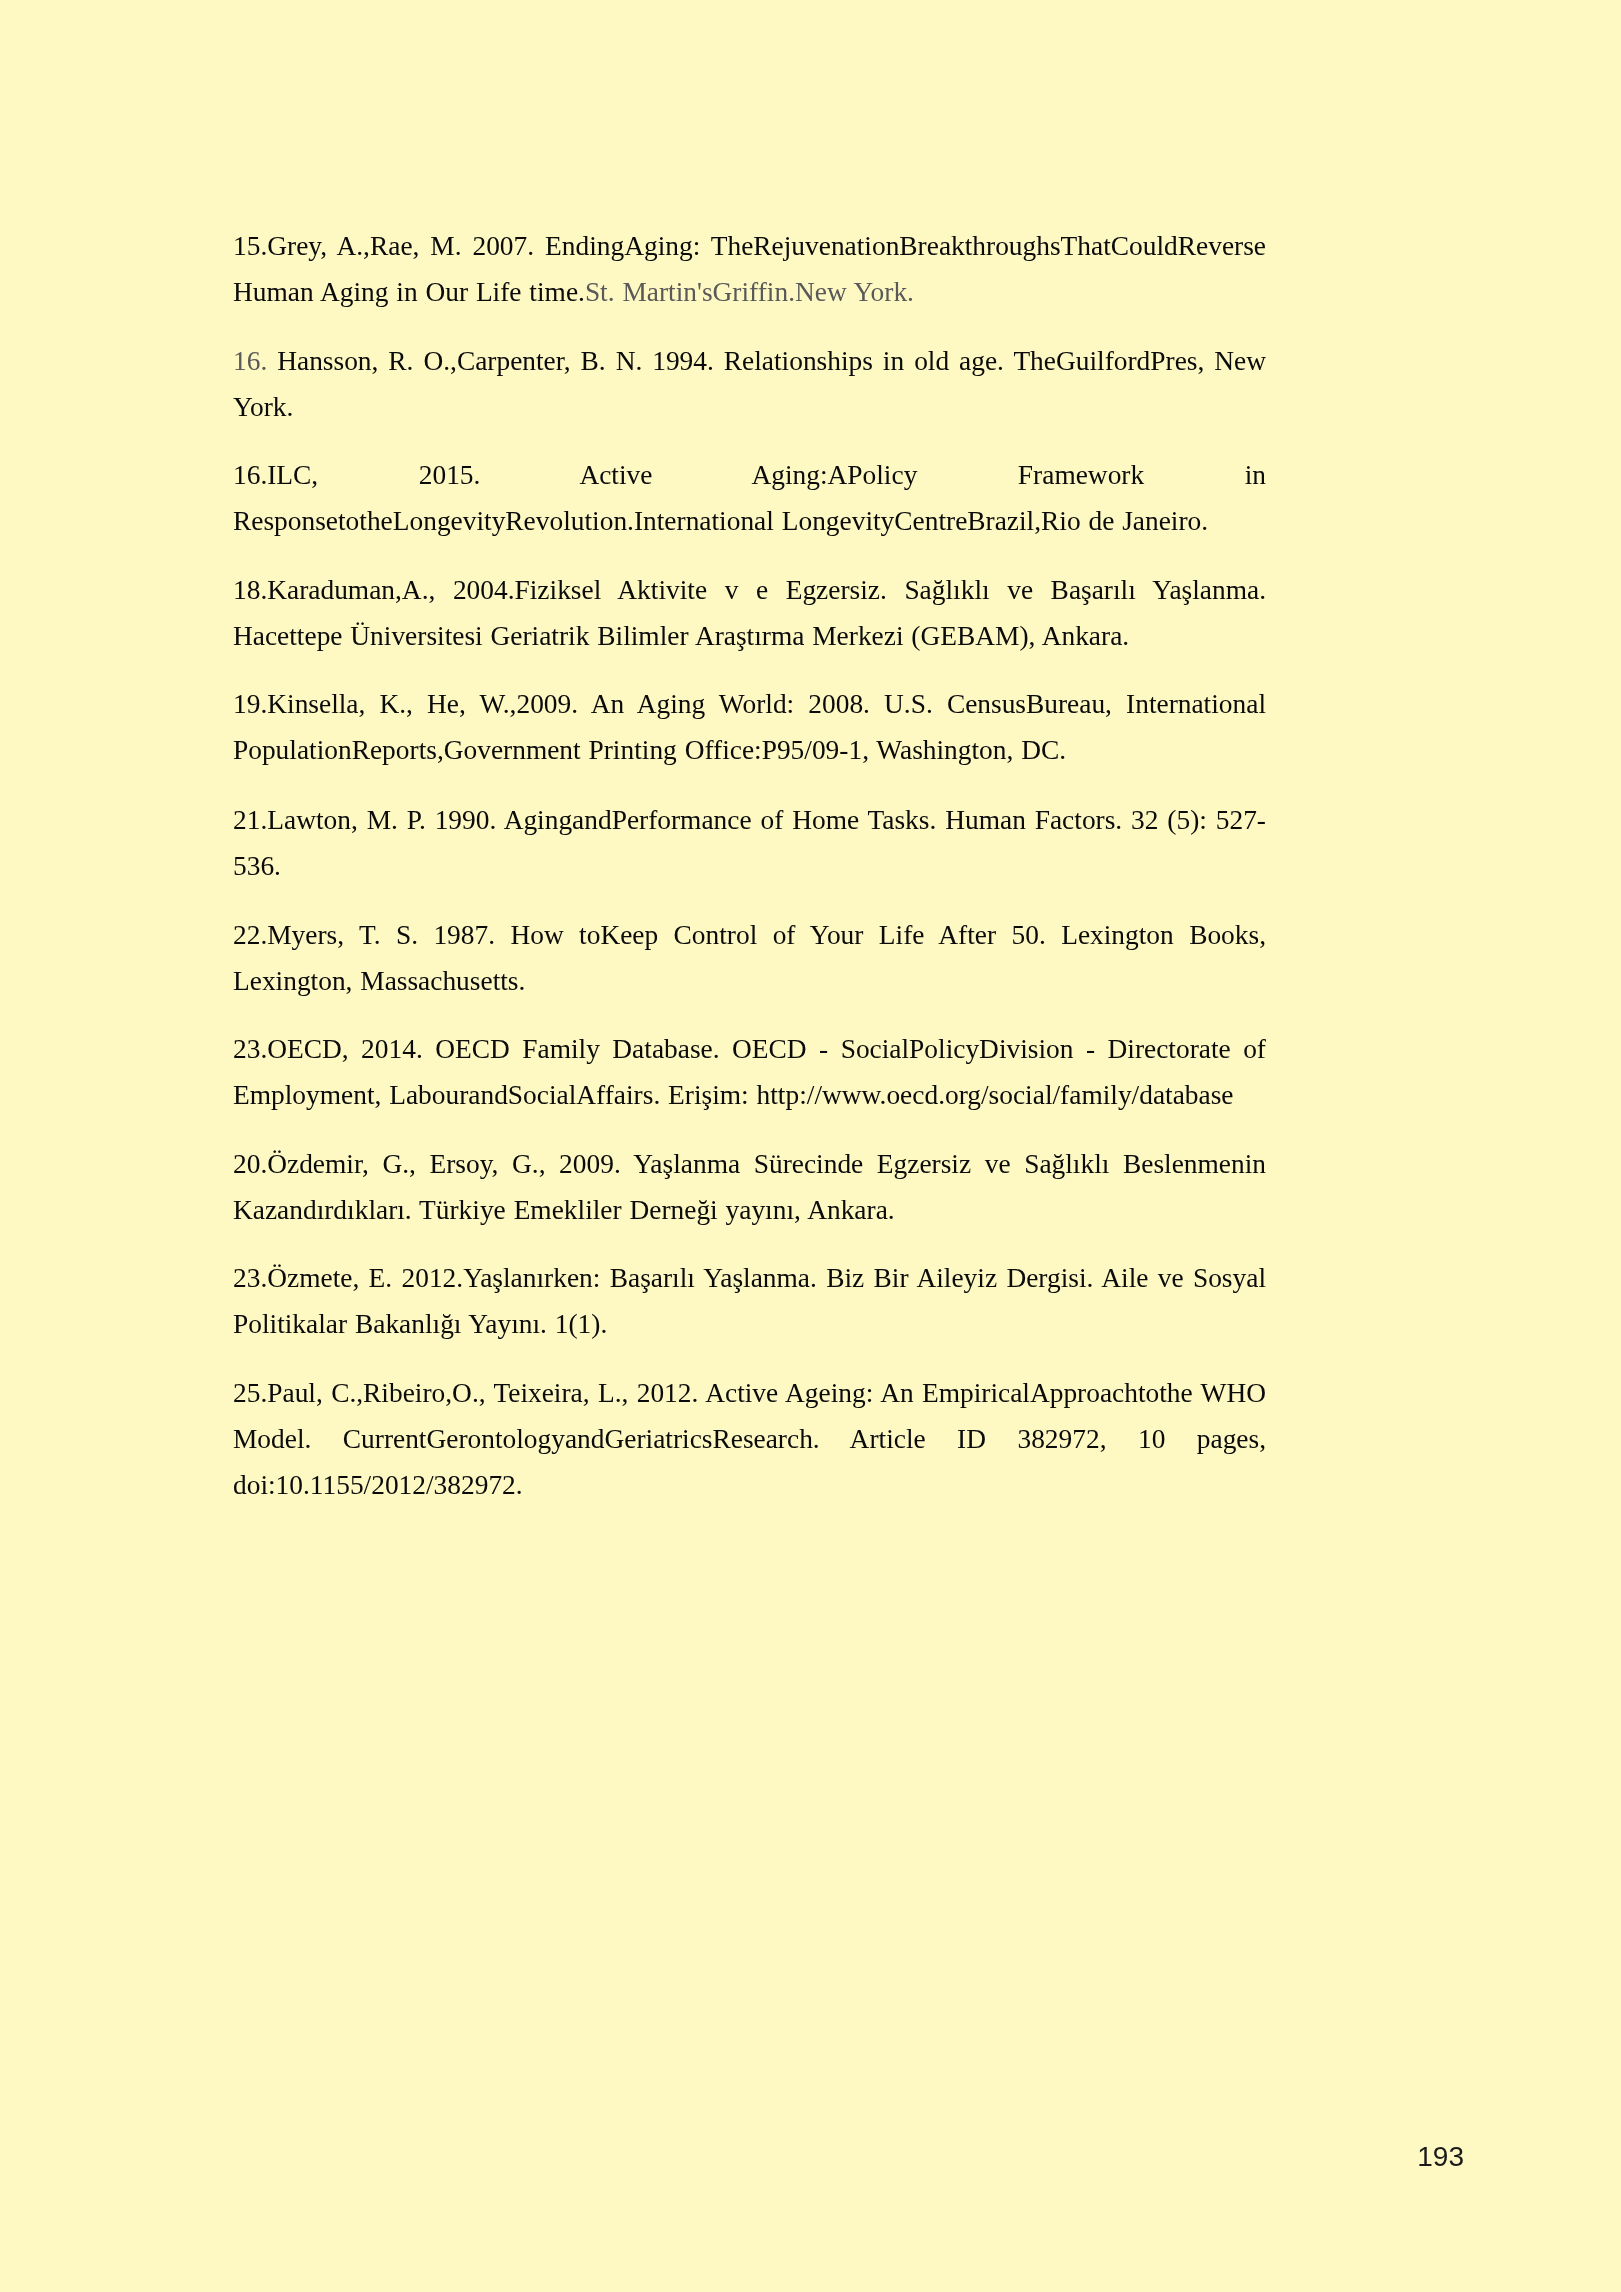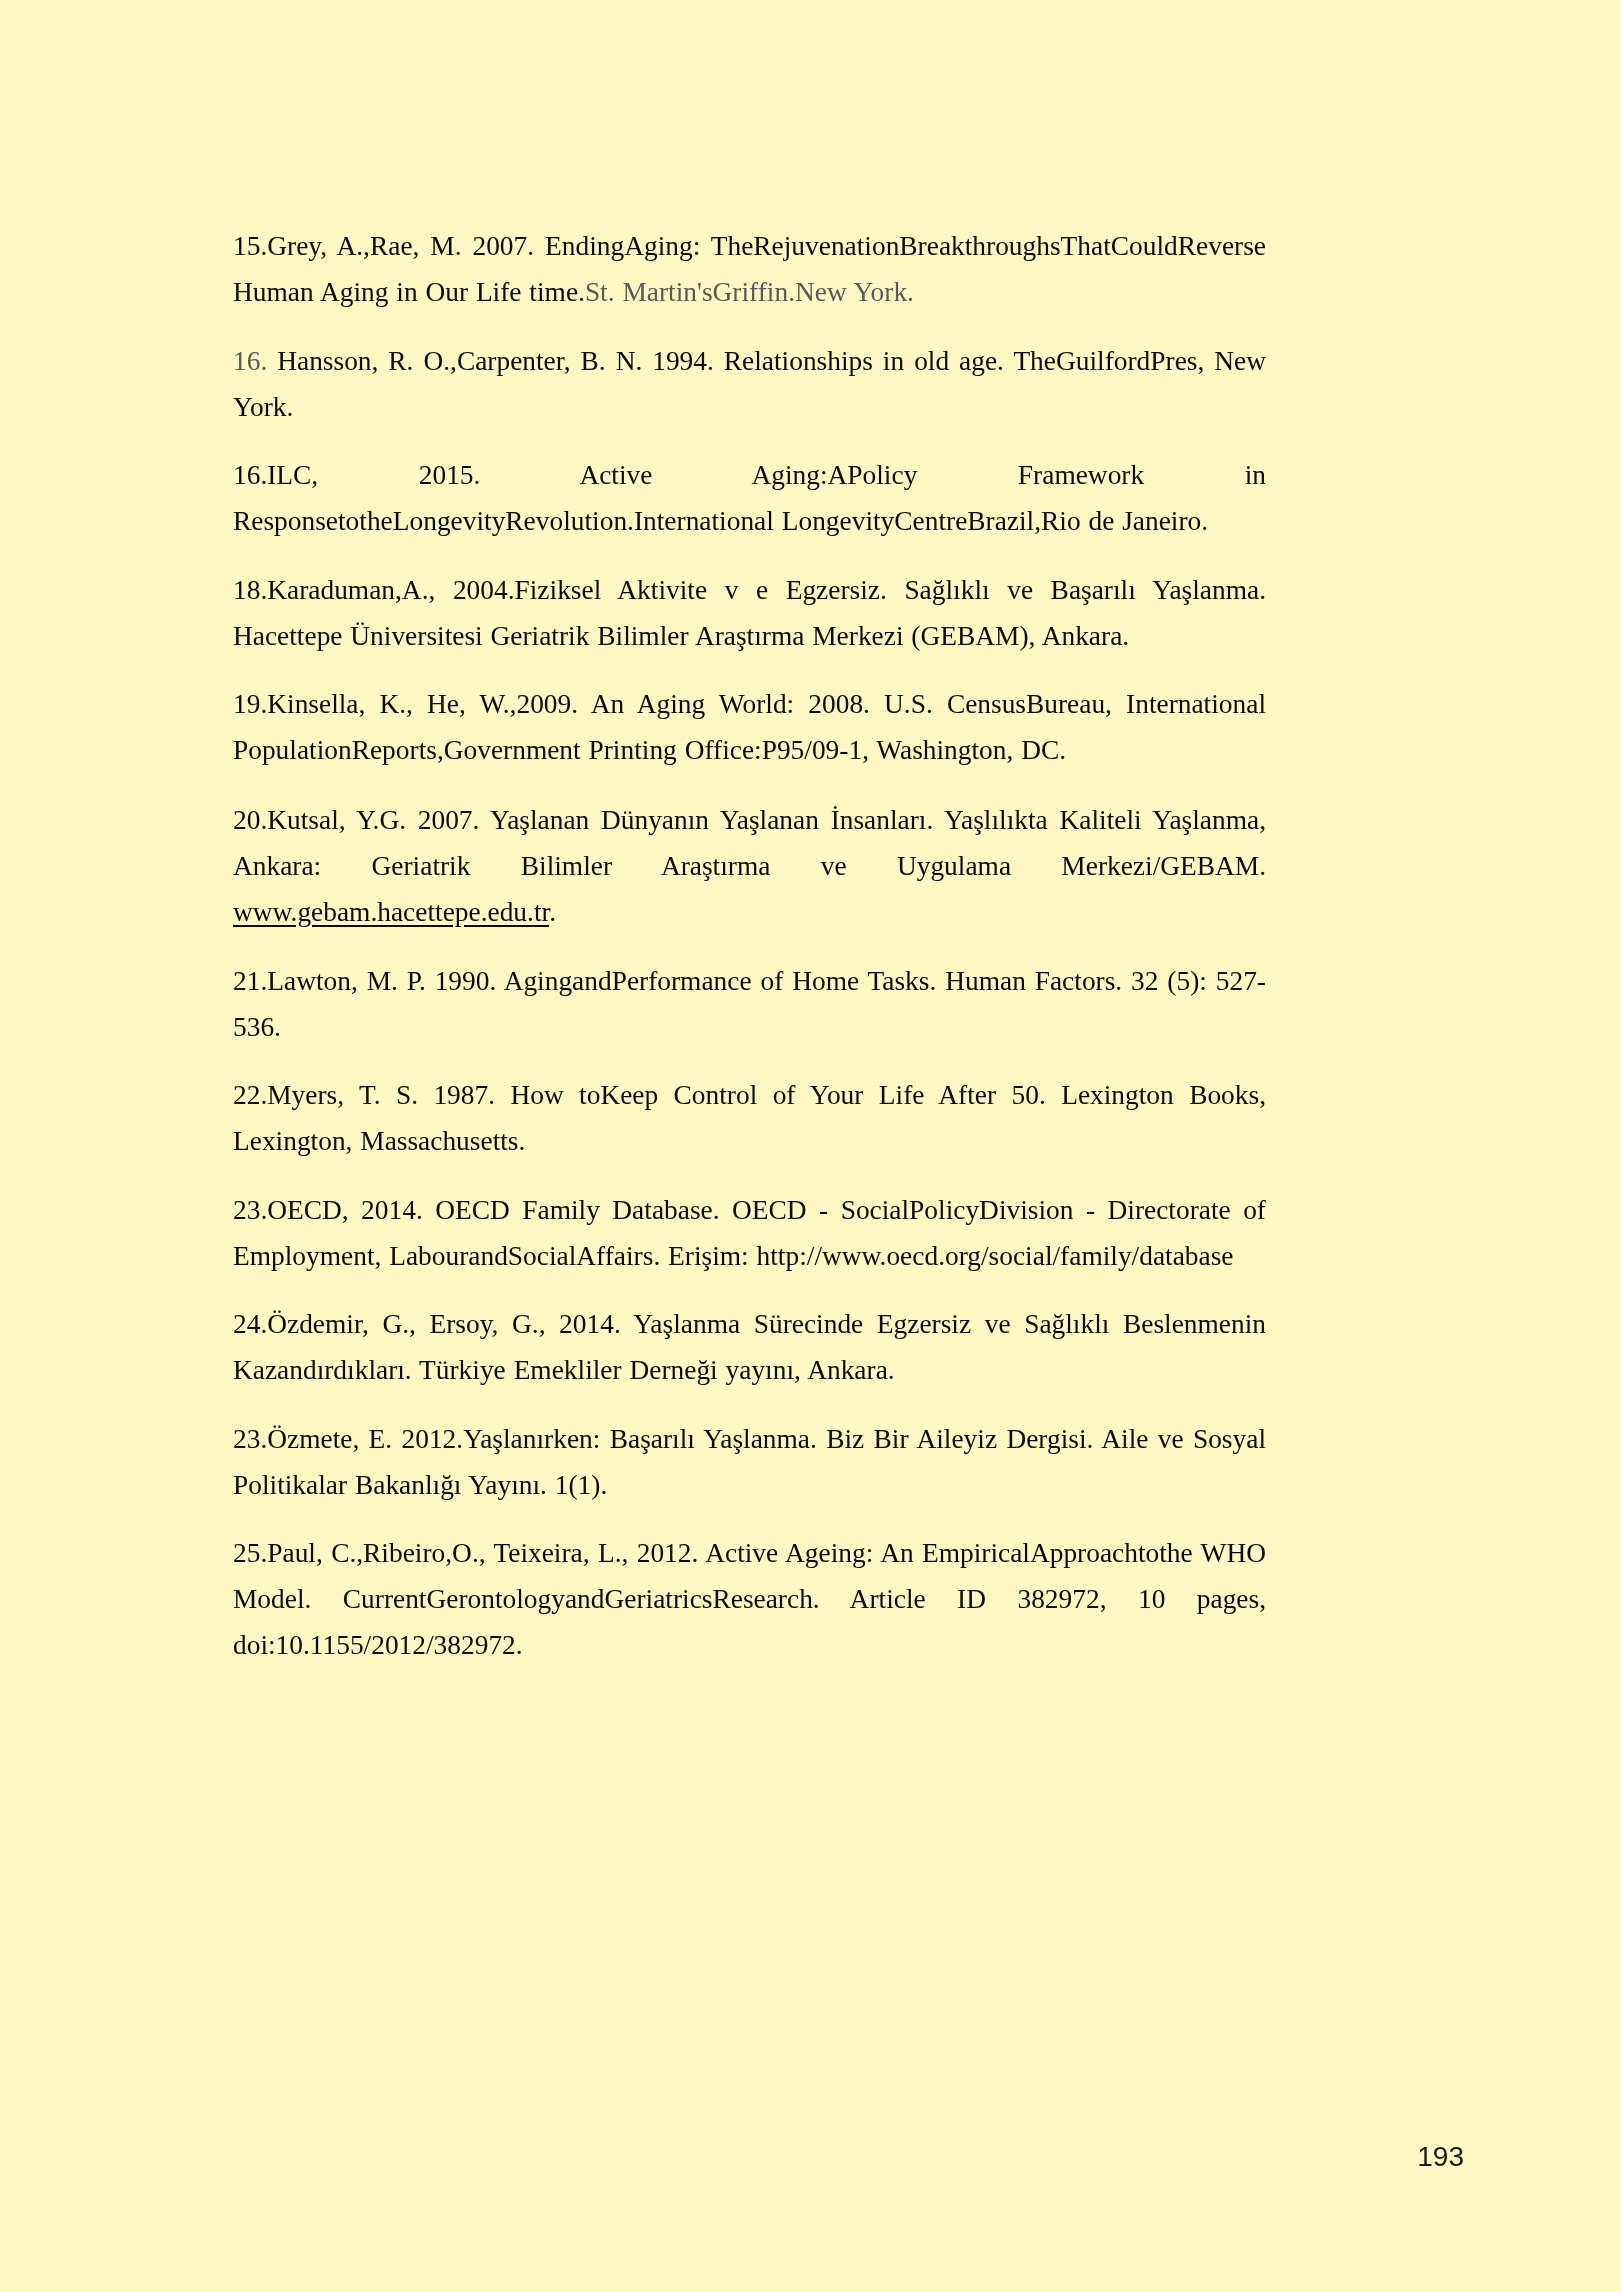--- a/index.html
+++ b/index.html
@@ -60,23 +60,22 @@
 </head>
 <body>
 
 <div class="page">
   <section class="refs" id="references-list">
       <p class="ref"><span>15.Grey, A.,Rae, M. 2007. EndingAging: TheRejuvenationBreakthroughsThatCouldReverse Human Aging in Our Life time.</span><span class="muted">St. Martin'sGriffin.New York.</span></p>
       <p class="ref"><span class="muted">16. </span><span>Hansson, R. O.,Carpenter, B. N. 1994. Relationships in old age. TheGuilfordPres, New York.</span></p>
       <p class="ref"><span>16.ILC, 2015. Active Aging:APolicy Framework in ResponsetotheLongevityRevolution.International LongevityCentreBrazil,Rio de Janeiro.</span></p>
       <p class="ref"><span>18.Karaduman,A., 2004.Fiziksel Aktivite v e Egzersiz. Sağlıklı ve Başarılı Yaşlanma. Hacettepe Üniversitesi Geriatrik Bilimler Araştırma Merkezi (GEBAM), Ankara.</span></p>
       <p class="ref tight"><span>19.Kinsella, K., He, W.,2009. An Aging World: 2008. U.S. CensusBureau, International PopulationReports,Government Printing Office:P95/09-1, Washington, DC.</span></p>
-      <p class="ref"><span>20.Kutsal, Y.G. 2007. Yaşlanan Dünyanın Yaşlanan İnsanları. Yaşlılıkta Kaliteli Yaşlanma,  Ankara: Geriatrik Bilimler Araştırma ve Uygulama Merkezi/GEBAM. </span><span class="u">www.gebam.hacettepe.edu.tr</span><span>.</span></p>
       <p class="ref"><span>21.Lawton, M. P. 1990. AgingandPerformance of Home Tasks. Human Factors. 32 (5): 527-536.</span></p>
       <p class="ref"><span>22.Myers, T. S. 1987. How toKeep Control of Your Life After 50. Lexington Books, Lexington, Massachusetts.</span></p>
       <p class="ref"><span>23.OECD, 2014. OECD Family Database. OECD - SocialPolicyDivision - Directorate of Employment, LabourandSocialAffairs. Erişim: http://www.oecd.org/social/family/database</span></p>
-      <p class="ref"><span>24.Özdemir, G., Ersoy, G., 2014. Yaşlanma Sürecinde Egzersiz ve Sağlıklı Beslenmenin Kazandırdıkları. Türkiye Emekliler Derneği yayını, Ankara.</span></p>
+      <p class="ref"><span>20.Özdemir, G., Ersoy, G., 2009. Yaşlanma Sürecinde Egzersiz ve Sağlıklı Beslenmenin Kazandırdıkları. Türkiye Emekliler Derneği yayını, Ankara.</span></p>
       <p class="ref"><span>23.Özmete, E. 2012.Yaşlanırken: Başarılı Yaşlanma. Biz Bir Aileyiz Dergisi. Aile ve Sosyal Politikalar Bakanlığı Yayını. 1(1).</span></p>
       <p class="ref"><span>25.Paul, C.,Ribeiro,O., Teixeira, L., 2012. Active Ageing: An EmpiricalApproachtothe WHO Model. CurrentGerontologyandGeriatricsResearch. Article ID 382972, 10 pages, doi:10.1155/2012/382972.</span></p>
     </section>
   <div class="pagenum">193</div>
 </div>
 
 
 </body></html>

